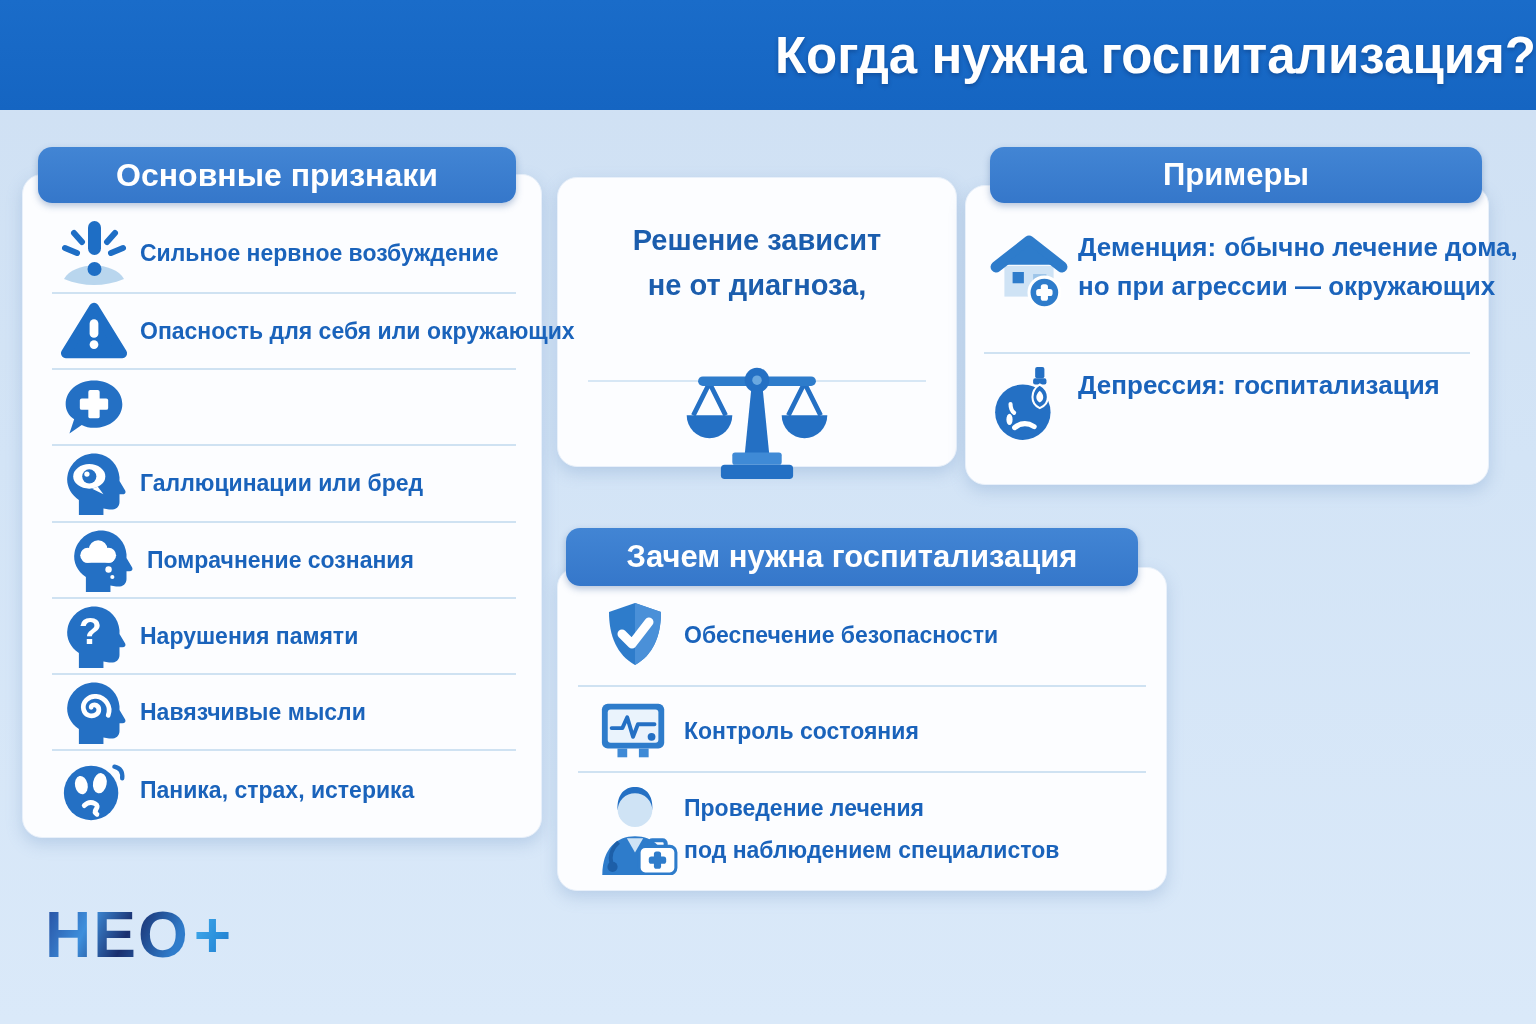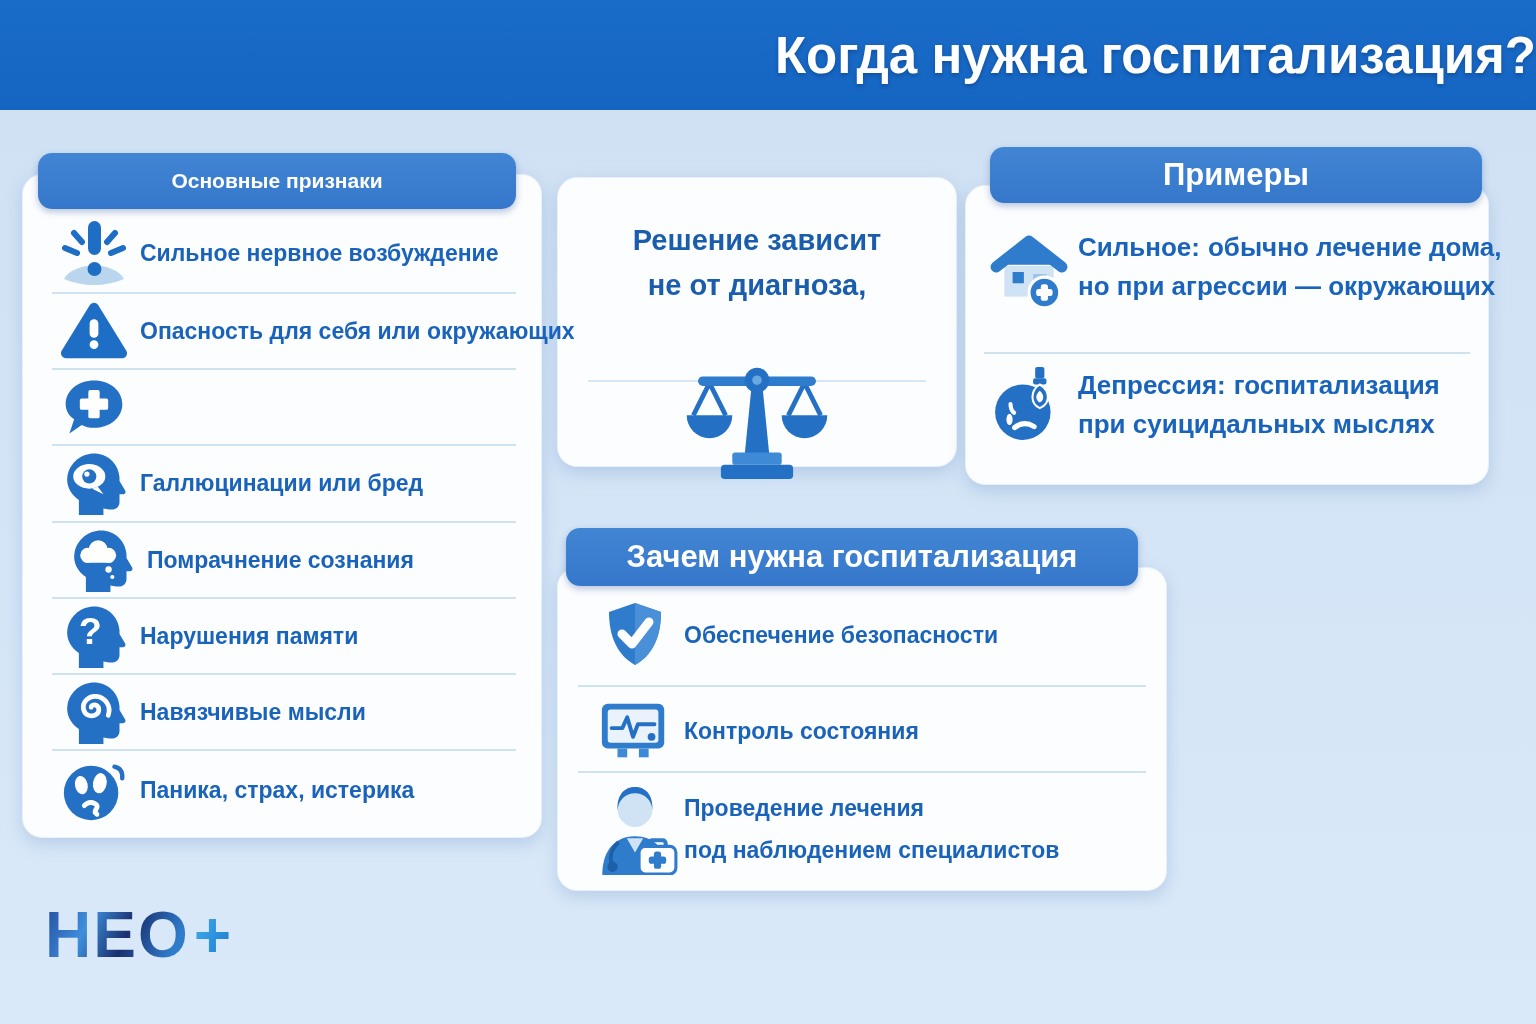--- a/index.html
+++ b/index.html
@@ -39,21 +39,21 @@
 </style>
 </head>
 <body>
 
 <div class="page">
 
   <header class="topbar">
     <h1>Когда нужна госпитализация?</h1>
   </header>
 
-  <div class="pill" style="left:38px;top:153px;width:478px;height:56px;font-size:21px;align-items:center;">
+  <div class="pill" style="left:38px;top:147px;width:478px;height:56px;font-size:32px;align-items:center;">
     <span>Основные признаки</span>
   </div>
   <div class="card" style="left:22px;top:174px;width:518px;height:662px;"></div>
 
   <div class="row" style="left:48px;top:215px;width:480px;height:76px;">
     <span class="ic" style="width:92px;">
       <svg width="80" height="72" viewBox="0 0 80 72">
         <path d="M10 62 C20 44 60 44 70 62 C50 70 30 70 10 62 Z" fill="#b9d6ee"></path>
         <path d="M20 16 L28 25 M11 31 L23 36 M61 16 L53 25 M69 31 L57 36" stroke="#1e6ec5" stroke-width="6" stroke-linecap="round"></path>
         <rect x="34" y="4" width="13" height="34" rx="6.5" fill="#1e6ec5"></rect>
@@ -185,41 +185,40 @@
         <path d="M8 33 L40 8 L72 33" stroke="#2e7ccb" stroke-width="11" fill="none" stroke-linecap="round" stroke-linejoin="round"></path>
         <path d="M16 31 L40 12 L64 31 Z" fill="#2e7ccb"></path>
         <rect x="24" y="38" width="11" height="11" fill="#2e7ccb"></rect>
         <rect x="44" y="40" width="13" height="22" fill="#9cc4e8"></rect>
         <circle cx="55" cy="58" r="15" fill="#2e7ccb" stroke="#fff" stroke-width="3"></circle>
         <rect x="51.5" y="50" width="7" height="16" rx="2.5" fill="#fff"></rect>
         <rect x="47" y="54.5" width="16" height="7" rx="2.5" fill="#fff"></rect>
       </svg>
     </div>
     <div class="ex-text" style="left:112px;top:42px;">
-      <div><b>Сильное:</b><span>обычно лечение дома,</span></div>
+      <div><b>Деменция:</b><span>обычно лечение дома,</span></div>
       <div>но при агрессии — окружающих</div>
     </div>
 
     <div class="sep" style="left:18px;top:166px;width:486px;"></div>
 
     <div style="position:absolute;left:24px;top:178px;">
       <svg width="78" height="80" viewBox="0 0 76 76">
         <circle cx="32" cy="46" r="27" fill="#2470c4"></circle>
         <rect x="44" y="2" width="9" height="11" rx="2" fill="#2470c4"></rect>
         <rect x="42" y="13" width="13" height="6" rx="2" fill="#2470c4"></rect>
         <path d="M48.5 19 C59 25 59 38 48.5 42 C39 38 39 25 48.5 19 Z" fill="#2470c4" stroke="#fff" stroke-width="2"></path>
         <path d="M48.5 25 c4.5 4 4.5 9 0 11.5 c-4.5 -2.5 -4.5 -7.5 0 -11.5" fill="#fff"></path>
         <path d="M20 38 q0 6 3.5 8.5" stroke="#fff" stroke-width="4" fill="none" stroke-linecap="round"></path>
         <ellipse cx="19" cy="53" rx="3" ry="5.5" fill="#fff"></ellipse>
         <path d="M24 61 q9 -7 19 -1" stroke="#fff" stroke-width="5" fill="none" stroke-linecap="round"></path>
       </svg>
     </div>
     <div class="ex-text" style="left:112px;top:180px;">
       <div><b>Депрессия:</b><span>госпитализация</span></div>
-      <div>при суицидальных мыслях</div>
     </div>
   </div>
 
   <div class="pill" style="left:566px;top:528px;width:572px;height:58px;font-size:31px;">
     <span>Зачем нужна госпитализация</span>
   </div>
   <div class="card" style="left:557px;top:567px;width:608px;height:322px;">
 
     <div class="row" style="left:28px;top:26px;width:560px;height:82px;">
       <span class="ic" style="width:98px;">

